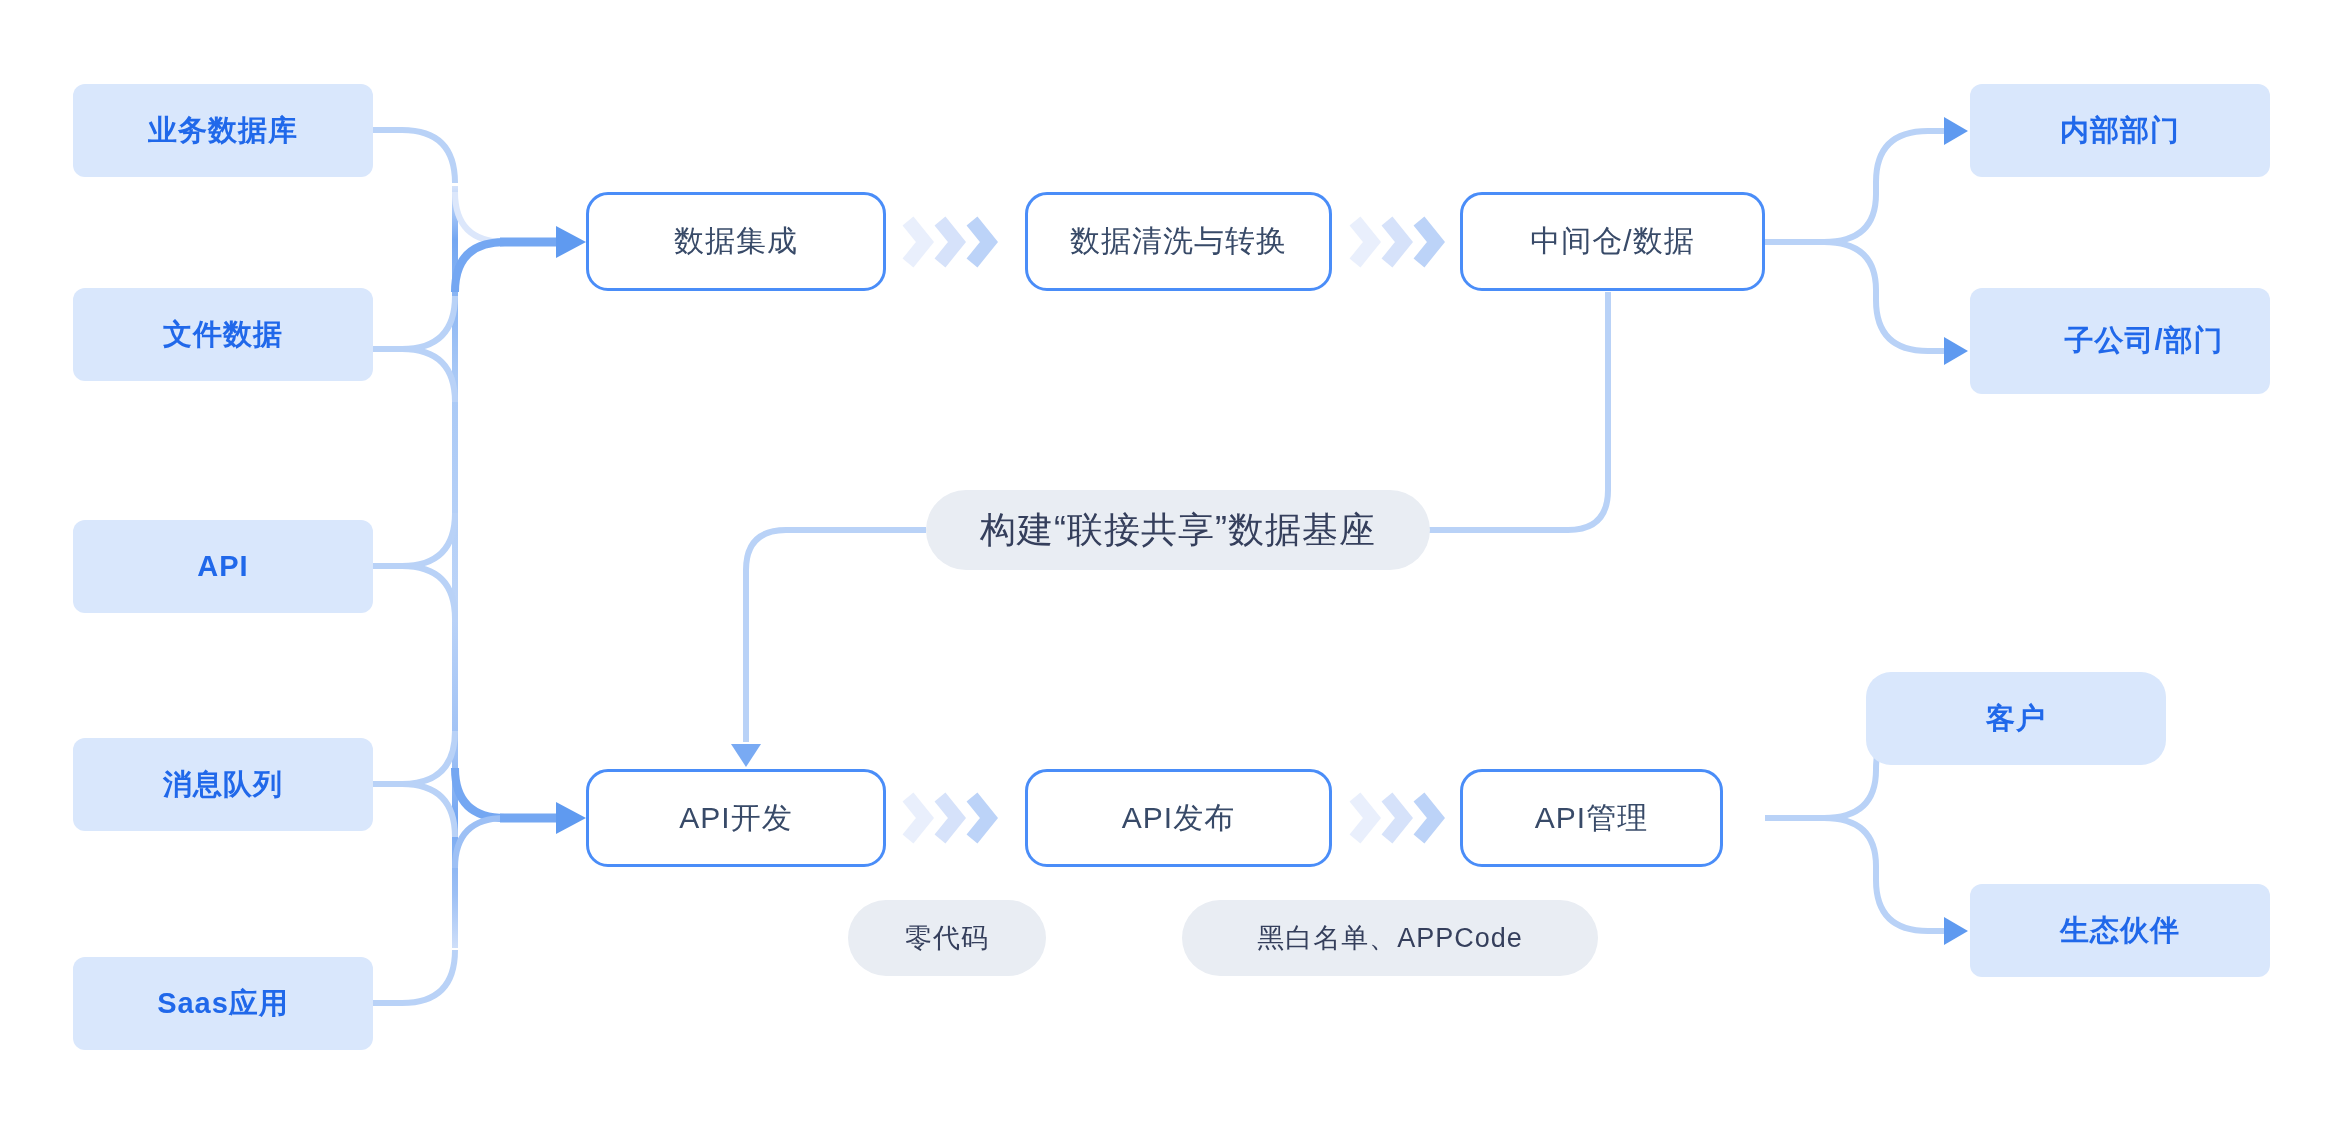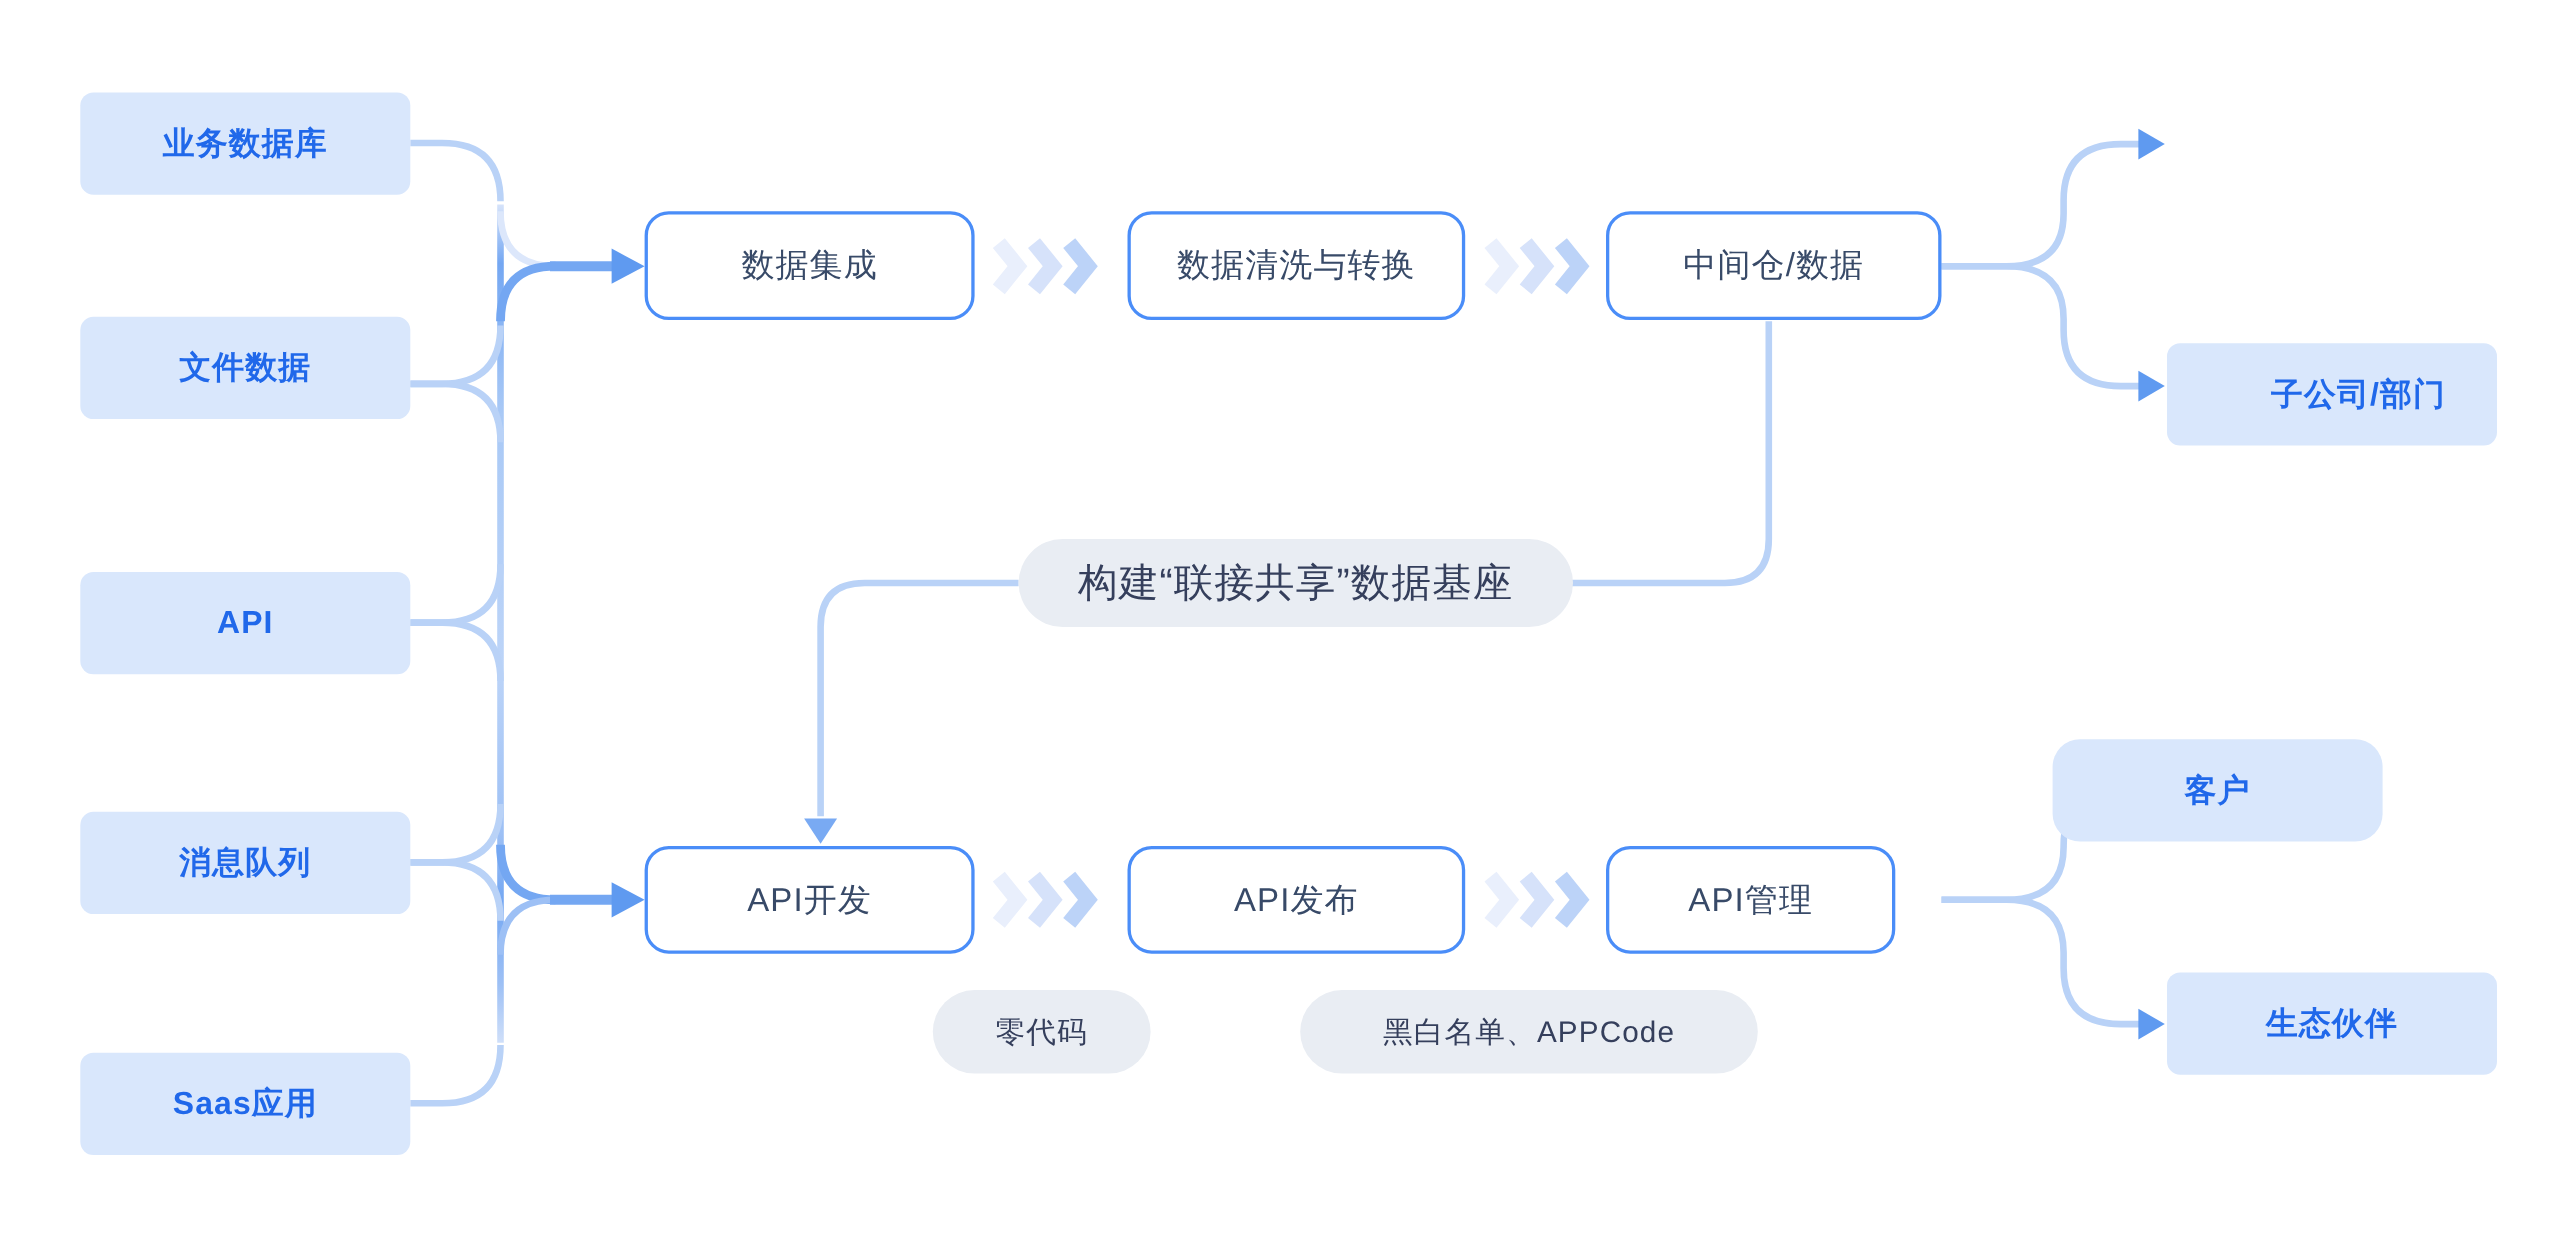--- a/index.html
+++ b/index.html
@@ -148,21 +148,22 @@
   <div class="nodebox src" style="left:73px;top:957px;width:300px;height:93px;">Saas应用</div>
 
   <div class="nodebox proc" style="left:586px;top:192px;width:300px;height:99px;">数据集成</div>
   <div class="nodebox proc" style="left:1025px;top:192px;width:307px;height:99px;">数据清洗与转换</div>
   <div class="nodebox proc" style="left:1460px;top:192px;width:305px;height:99px;">中间仓/数据</div>
 
   <div class="nodebox proc" style="left:586px;top:769px;width:300px;height:98px;">API开发</div>
   <div class="nodebox proc" style="left:1025px;top:769px;width:307px;height:98px;">API发布</div>
   <div class="nodebox proc" style="left:1460px;top:769px;width:263px;height:98px;">API管理</div>
 
-  <div class="nodebox src" style="left:1970px;top:312px;width:300px;height:93px;padding-left:48px;">子公司/部门</div>
+  <div class="nodebox src" style="left:1970px;top:84px;width:300px;height:93px;">内部部门</div>
+  <div class="nodebox src" style="left:1970px;top:288px;width:300px;height:106px;padding-left:48px;">子公司/部门</div>
   <div class="nodebox src" style="left:1866px;top:672px;width:300px;height:93px;border-radius:25px;">客户</div>
   <div class="nodebox src" style="left:1970px;top:884px;width:300px;height:93px;">生态伙伴</div>
 
   <div class="nodebox pill" style="left:926px;top:490px;width:504px;height:80px;font-size:36px;">构建“联接共享”数据基座</div>
   <div class="nodebox pill" style="left:848px;top:900px;width:198px;height:76px;">零代码</div>
   <div class="nodebox pill" style="left:1182px;top:900px;width:416px;height:76px;">黑白名单、APPCode</div>
 
 </div>
 
 </body></html>

